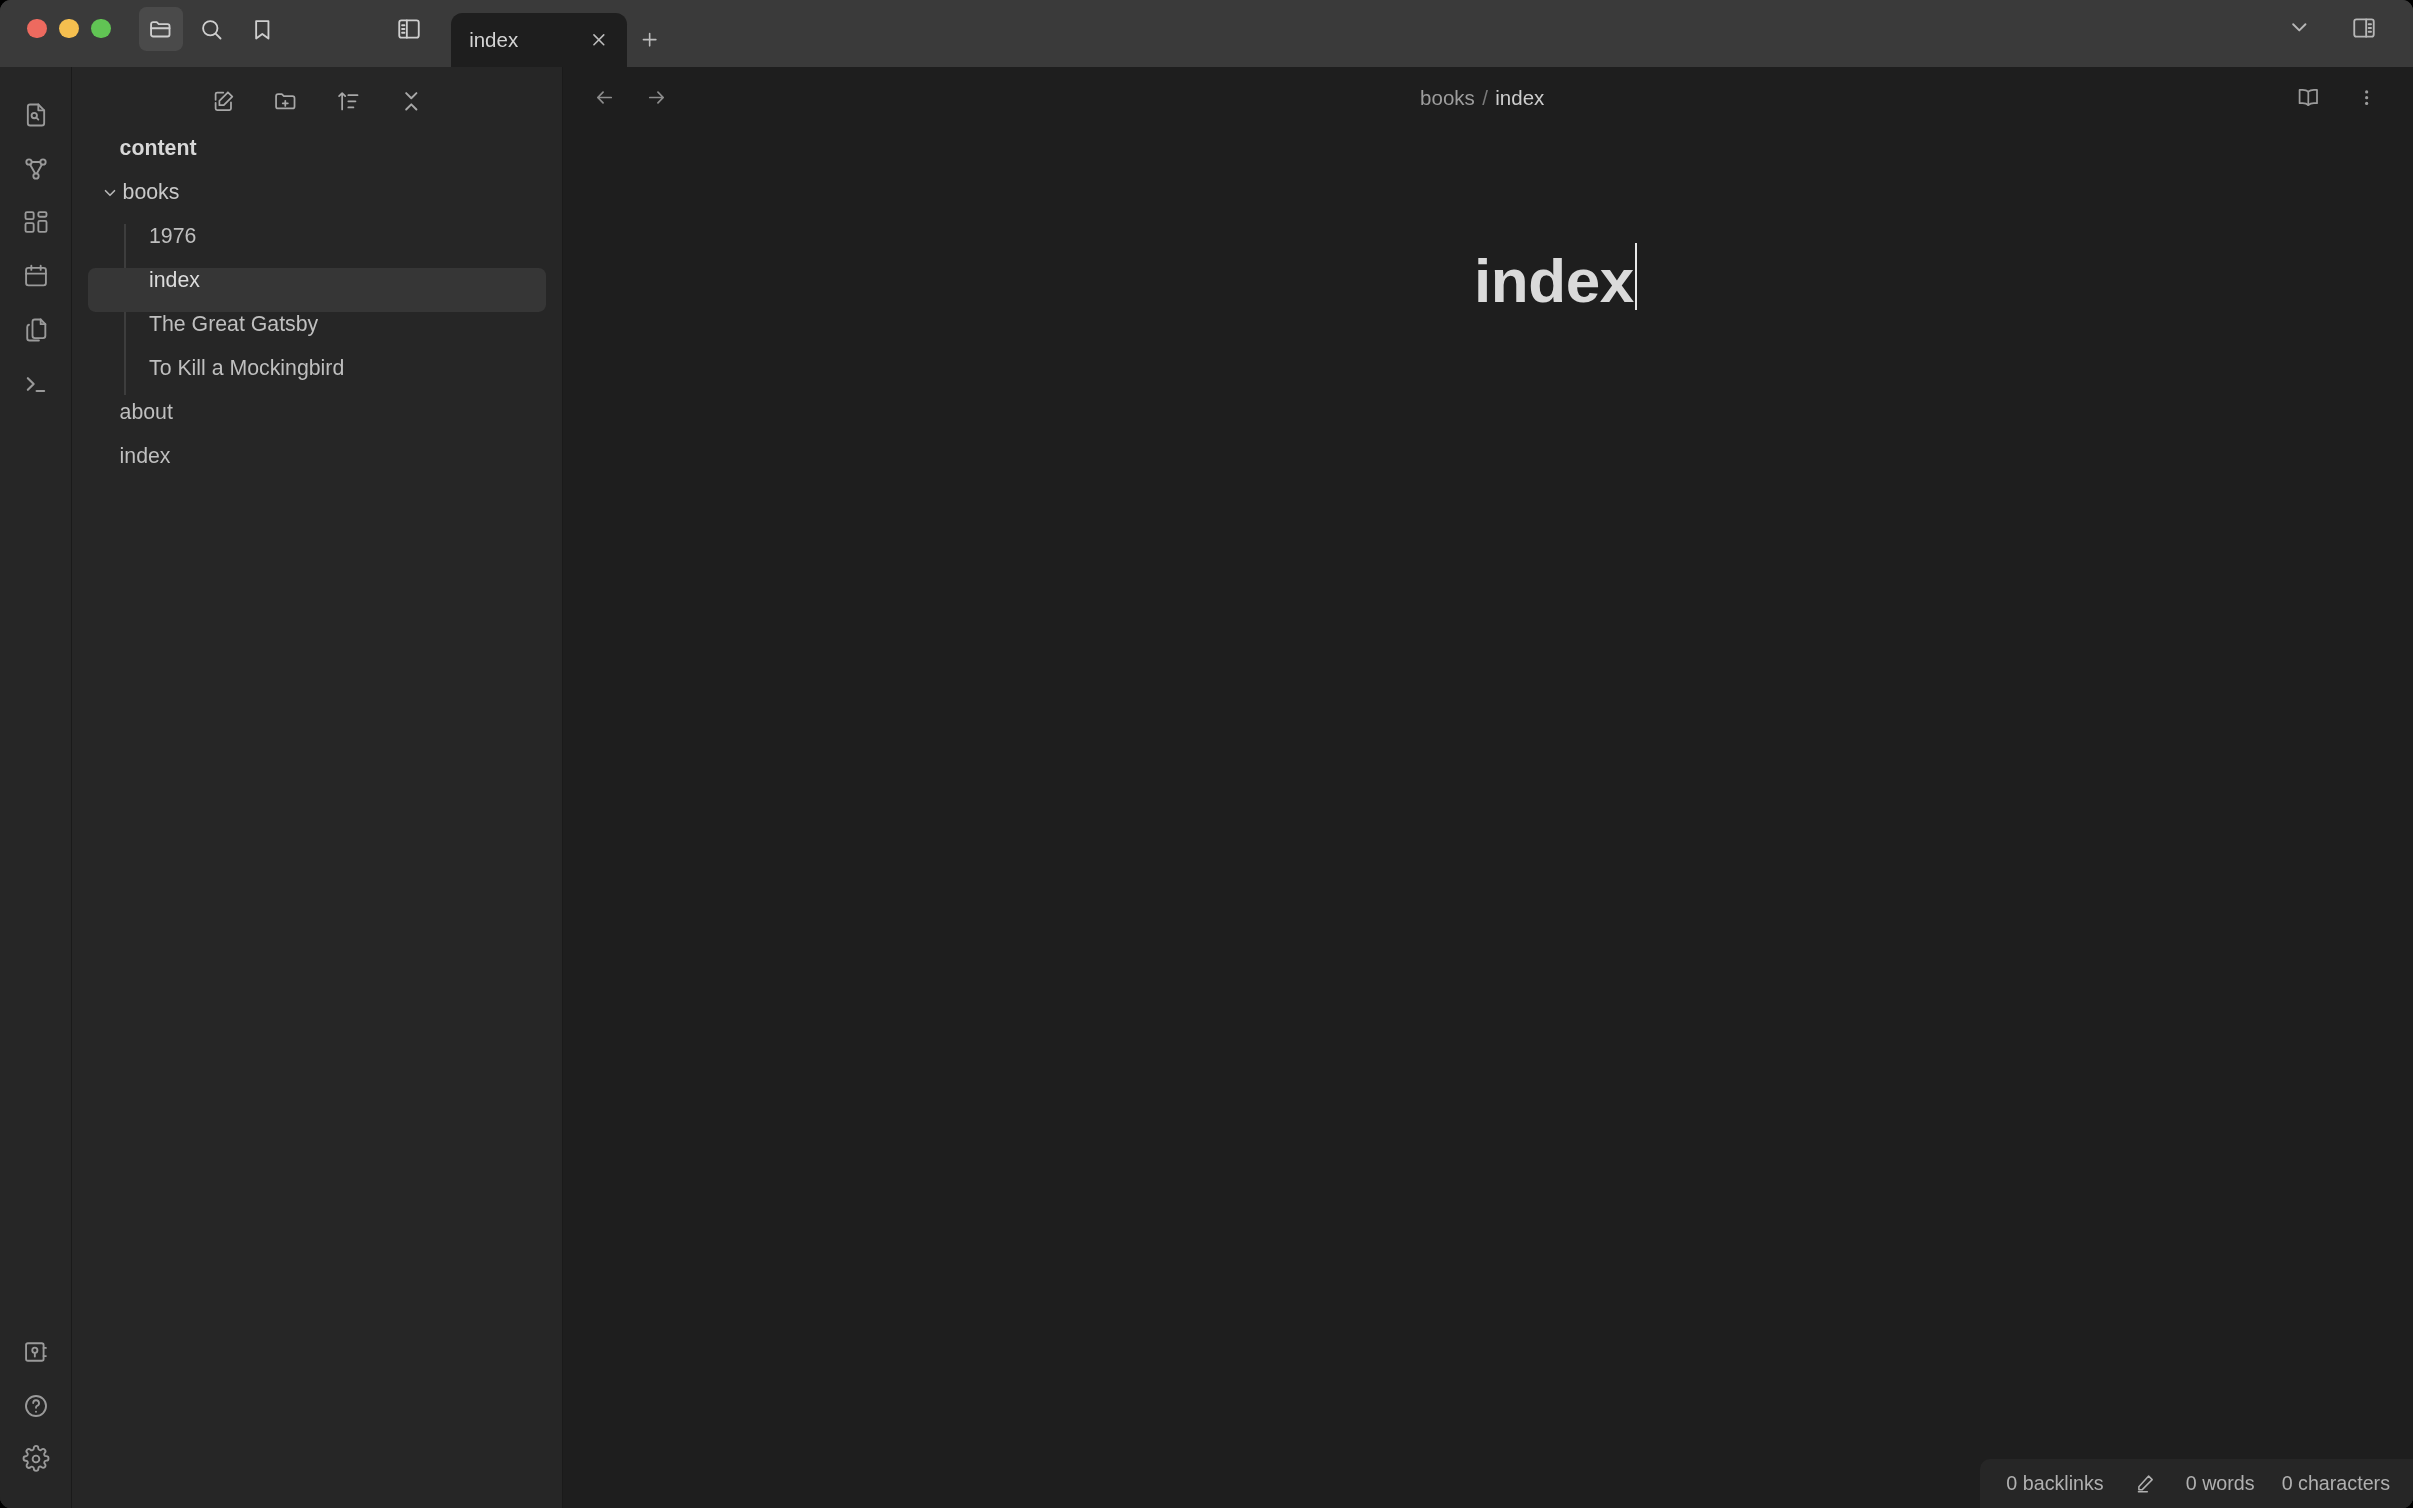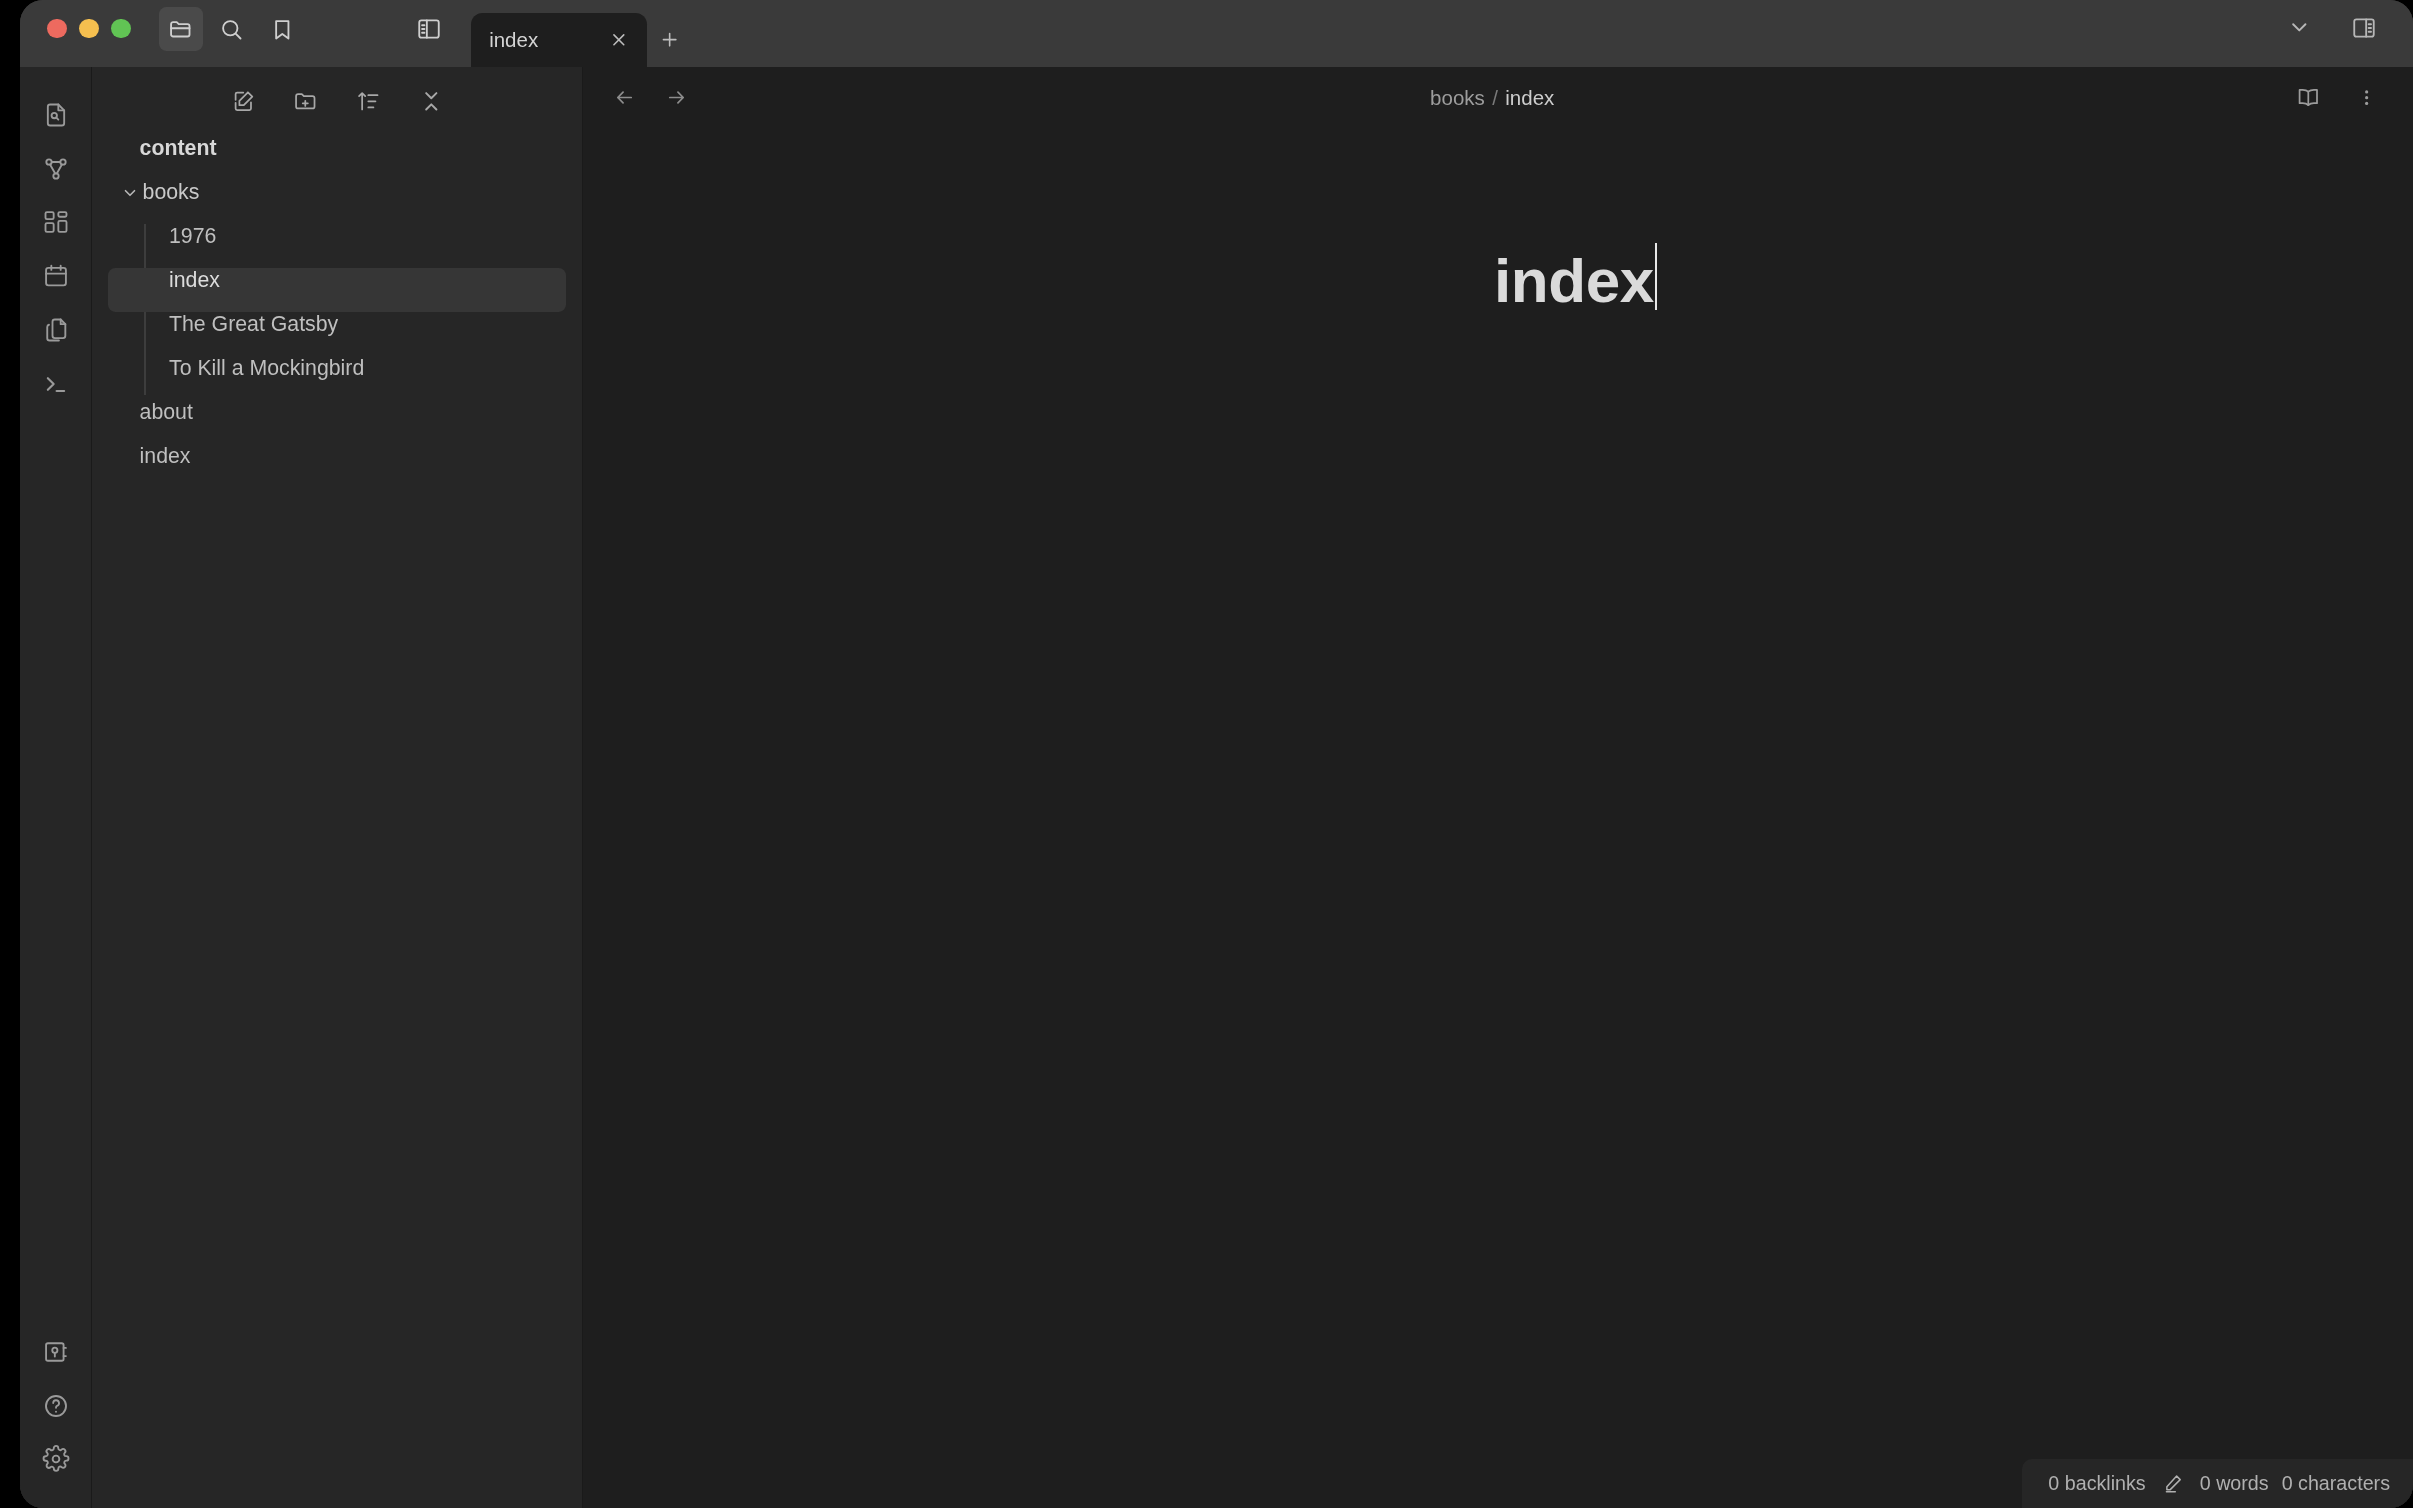--- a/index.html
+++ b/index.html
@@ -9,25 +9,24 @@
     overflow: hidden;
     background: #000000;
     font-family: "Liberation Sans", sans-serif;
     -webkit-font-smoothing: antialiased;
   }
 
   .app-window {
     position: absolute;
     inset: 0;
     background: #3a3a3a;
-    border-radius: 23px;
+    border-radius: 11px;
     overflow: hidden;
     display: flex;
     flex-direction: column;
-    margin-left: 20px;
   }
 
   
   .titlebar {
     height: 67px;
     min-height: 67px;
     background: #3a3a3a;
     display: flex;
     align-items: flex-end;
     position: relative;
@@ -281,21 +280,21 @@
   }
 
   
   .status-bar {
     position: absolute;
     right: 0;
     bottom: 0;
     height: 49px;
     display: flex;
     align-items: center;
-    gap: 13px;
+    gap: 27px;
     padding: 0 23px 0 26px;
     background: #262626;
     border-radius: 9.9px 0 0 0;
     font-size: 19.7px;
     color: #b0b0b0;
   }
   .status-item { white-space: nowrap; }
   .status-icon {
     display: flex; align-items: center; justify-content: center;
     color: #b0b0b0;

